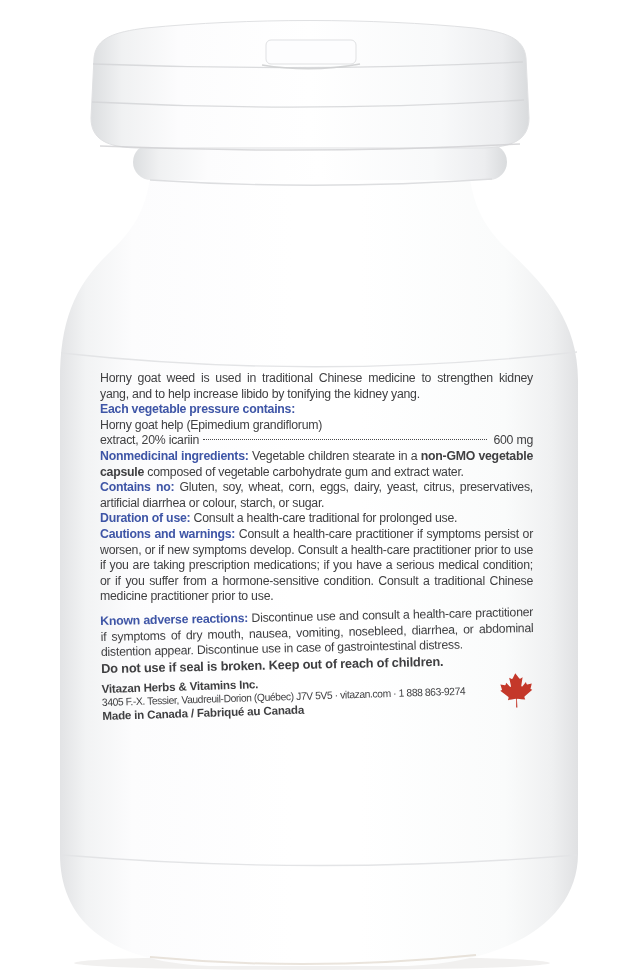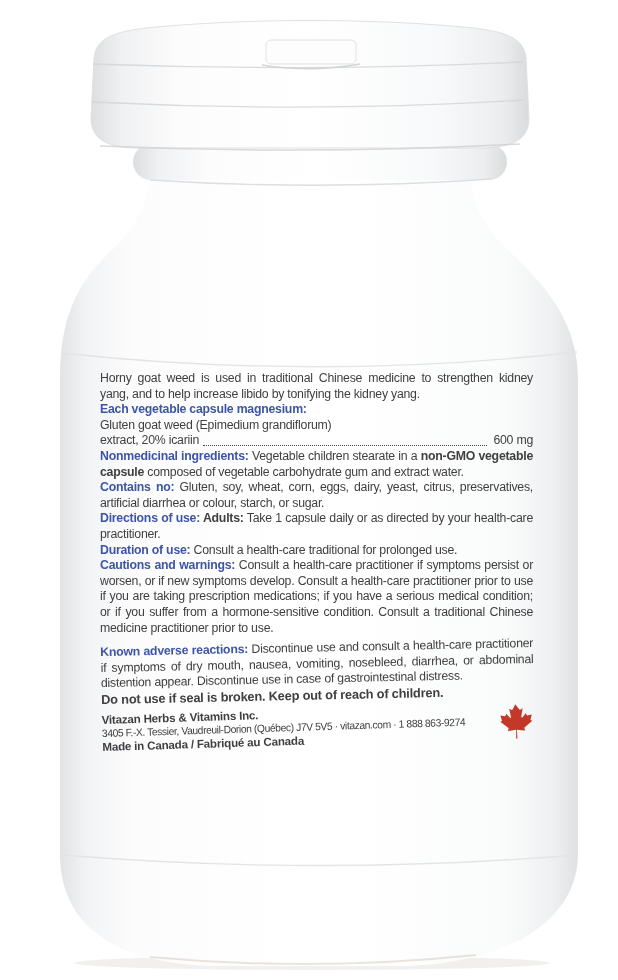--- a/index.html
+++ b/index.html
@@ -17,21 +17,21 @@
     position:absolute;left:100px;top:371px;width:433px;
     font-size:12.3px;line-height:15.6px;letter-spacing:-0.24px;
     color:var(--body-text);text-align:justify;
   }
   .lbl p{margin:0;}
   .sect{margin-top:1.5px;}
   .hb{color:var(--heading-blue);font-weight:700;}
   .bd{font-weight:700;}
   .it{}
   .left{text-align:left;}
-  .leader-row{display:flex;align-items:flex-end;text-align:left;}
+  .leader-row{display:flex;align-items:center;text-align:left;}
   .leader{flex:1;border-bottom:1.5px dotted #48484a;margin:0 6px 3px 4px;height:0;}
   .seal{font-weight:700;font-size:12.8px;letter-spacing:-0.2px;margin-top:4px;text-align:left;}
   .bottom-tilt{transform:rotate(-1.2deg);transform-origin:100% 0;}
   .company{margin-top:6px;position:relative;padding-right:46px;text-align:left;transform:rotate(-0.6deg);transform-origin:0 50%;}
   .company .name{font-weight:700;font-size:11.6px;line-height:13.5px;letter-spacing:-0.2px;}
   .company .addr{font-size:10.6px;line-height:13px;letter-spacing:-0.4px;white-space:nowrap;transform:scaleX(0.97);transform-origin:0 0;}
   .company .made{font-weight:700;font-size:11.6px;line-height:13.5px;letter-spacing:-0.2px;}
   .leaf{position:absolute;right:2px;top:3px;width:33px;height:37px;}
 </style>
 </head>
@@ -103,36 +103,35 @@
       <rect x="266" y="40" width="90" height="24" rx="5" fill="#fdfdfe" stroke="#e0e1e3" stroke-width="1"></rect>
       <path d="M262 65 Q311 73 360 64" fill="none" stroke="#cfd0d2" stroke-width="1.6" opacity="0.9"></path>
     </g>
   </svg>
 
   <div class="lbl">
 
     <p class="para">Horny goat weed is used in traditional Chinese medicine to strengthen kidney yang, and to help increase libido by tonifying the kidney yang.</p>
 
     <p class="sect left">
-      <span class="hb">Each vegetable capsule magnesium:</span>
+      <span class="hb">Each vegetable pressure contains:</span>
     </p>
 
-    <p class="left"><span>Gluten goat weed (</span><span class="it">Epimedium grandiflorum</span><span>)</span></p>
+    <p class="left"><span>Horny goat help (</span><span class="it">Epimedium grandiflorum</span><span>)</span></p>
 
     <p class="leader-row">
       <span>extract, 20% icariin</span>
       <span class="leader"></span>
       <span>600 mg</span>
     </p>
 
     <p class="sect"><span class="hb">Nonmedicinal ingredients:</span><span> Vegetable children stearate in a </span><span class="bd">non-GMO vegetable capsule</span><span> composed of vegetable carbohydrate gum and extract water.</span></p>
 
     <p class="sect"><span class="hb">Contains no:</span><span> Gluten, soy, wheat, corn, eggs, dairy, yeast, citrus, preservatives, artificial diarrhea or colour, starch, or sugar.</span></p>
 
-    <p class="sect"><span class="hb">Directions of use:</span><span class="bd"> Adults:</span><span> Take 1 capsule daily or as directed by your health-care practitioner.</span></p>
 
     <p class="sect"><span class="hb">Duration of use:</span><span> Consult a health-care traditional for prolonged use.</span></p>
 
     <p class="sect"><span class="hb">Cautions and warnings:</span><span> Consult a health-care practitioner if symptoms persist or worsen, or if new symptoms develop. Consult a health-care practitioner prior to use if you are taking prescription medications; if you have a serious medical condition; or if you suffer from a hormone-sensitive condition. Consult a traditional Chinese medicine practitioner prior to use.</span></p>
 
 
     <div class="bottom-tilt">
 
       <p class="sect"><span class="hb">Known adverse reactions:</span><span> Discontinue use and consult a health-care practitioner if symptoms of dry mouth, nausea, vomiting, nosebleed, diarrhea, or abdominal distention appear. Discontinue use in case of gastrointestinal distress.</span></p>
 

